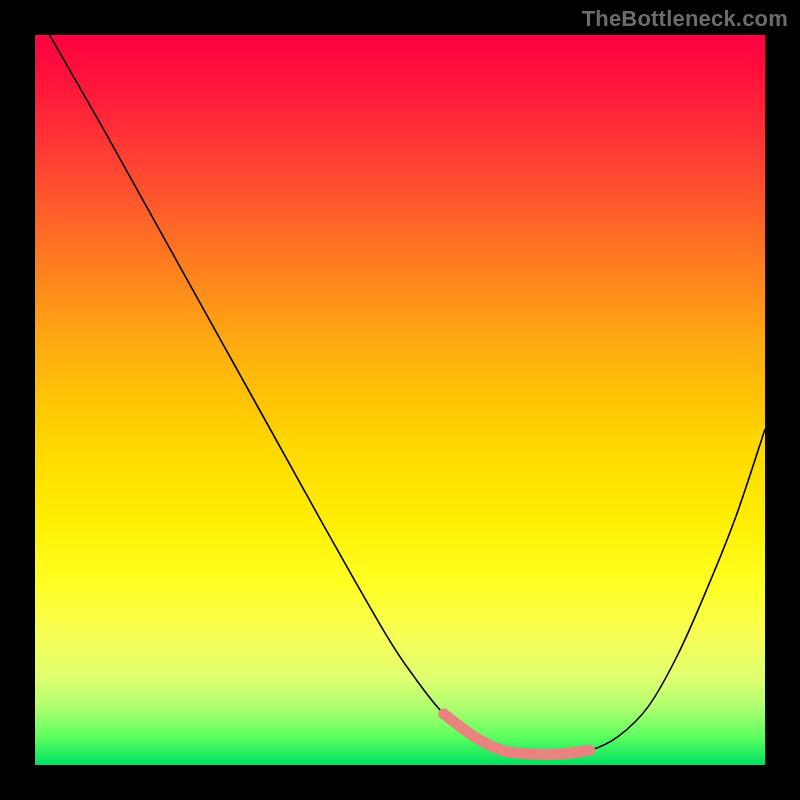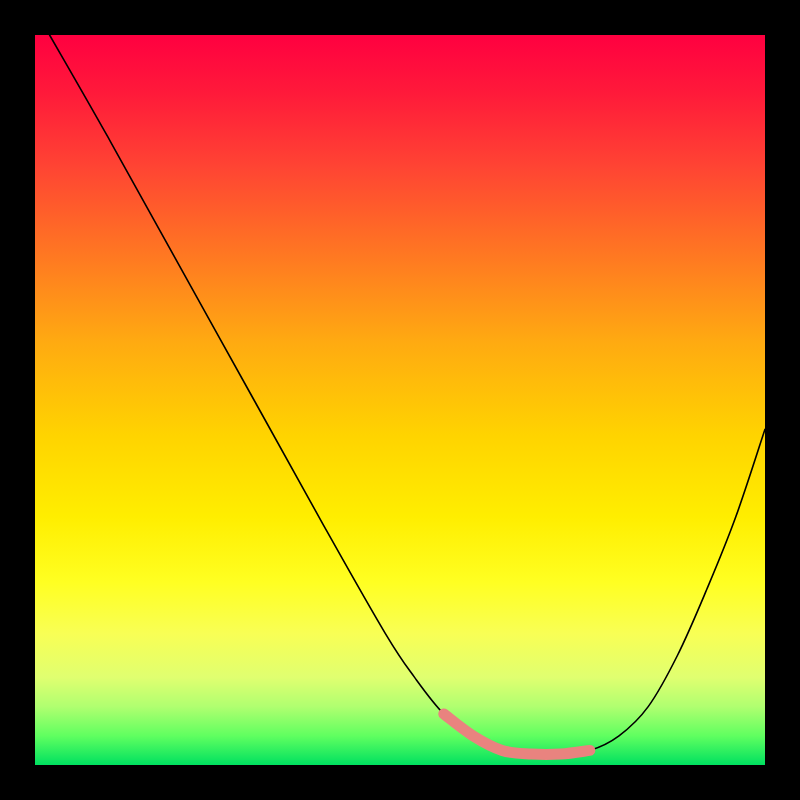--- a/index.html
+++ b/index.html
@@ -57,20 +57,21 @@
     font-size: 22px;
     font-weight: 600;
     color: #6b6b6b;
     letter-spacing: 0.2px;
   }
 </style>
 </head>
 <body>
 
 <div class="stage">
+  <div class="watermark">TheBottleneck.com</div>
 
   <div class="plot">
     <svg viewBox="0 0 730 730" preserveAspectRatio="none">
       <path id="curve-path" class="curve" d="M 14.60 0.00 C 25.11 18.40, 49.35 60.15, 73.00 102.20 C 96.65 144.25, 119.72 186.30, 146.00 233.60 C 172.28 280.90, 192.72 317.70, 219.00 365.00 C 245.28 412.30, 268.35 454.35, 292.00 496.40 C 315.65 538.45, 334.63 572.32, 350.40 598.60 C 366.17 624.88, 369.09 627.95, 379.60 642.40 C 390.11 656.85, 398.29 668.39, 408.80 678.90 C 419.31 689.41, 427.49 694.23, 438.00 700.80 C 448.51 707.37, 456.69 712.12, 467.20 715.40 C 477.71 718.68, 485.89 718.39, 496.40 719.05 C 506.91 719.71, 515.09 719.71, 525.60 719.05 C 536.11 718.39, 544.29 718.68, 554.80 715.40 C 565.31 712.12, 573.49 708.68, 584.00 700.80 C 594.51 692.92, 602.69 686.05, 613.20 671.60 C 623.71 657.15, 631.89 641.52, 642.40 620.50 C 652.91 599.48, 661.09 579.77, 671.60 554.80 C 682.11 529.83, 690.29 510.71, 700.80 481.80 C 711.31 452.89, 724.74 409.97, 730.00 394.20"></path>
       <path id="flat-path" class="flatseg" d="M 408.80 678.90 C 414.06 682.84, 427.49 694.23, 438.00 700.80 C 448.51 707.37, 456.69 712.12, 467.20 715.40 C 477.71 718.68, 485.89 718.39, 496.40 719.05 C 506.91 719.71, 515.09 719.71, 525.60 719.05 C 536.11 718.39, 549.54 716.06, 554.80 715.40"></path>
     </svg>
   </div>
 </div>
 
 </body></html>

